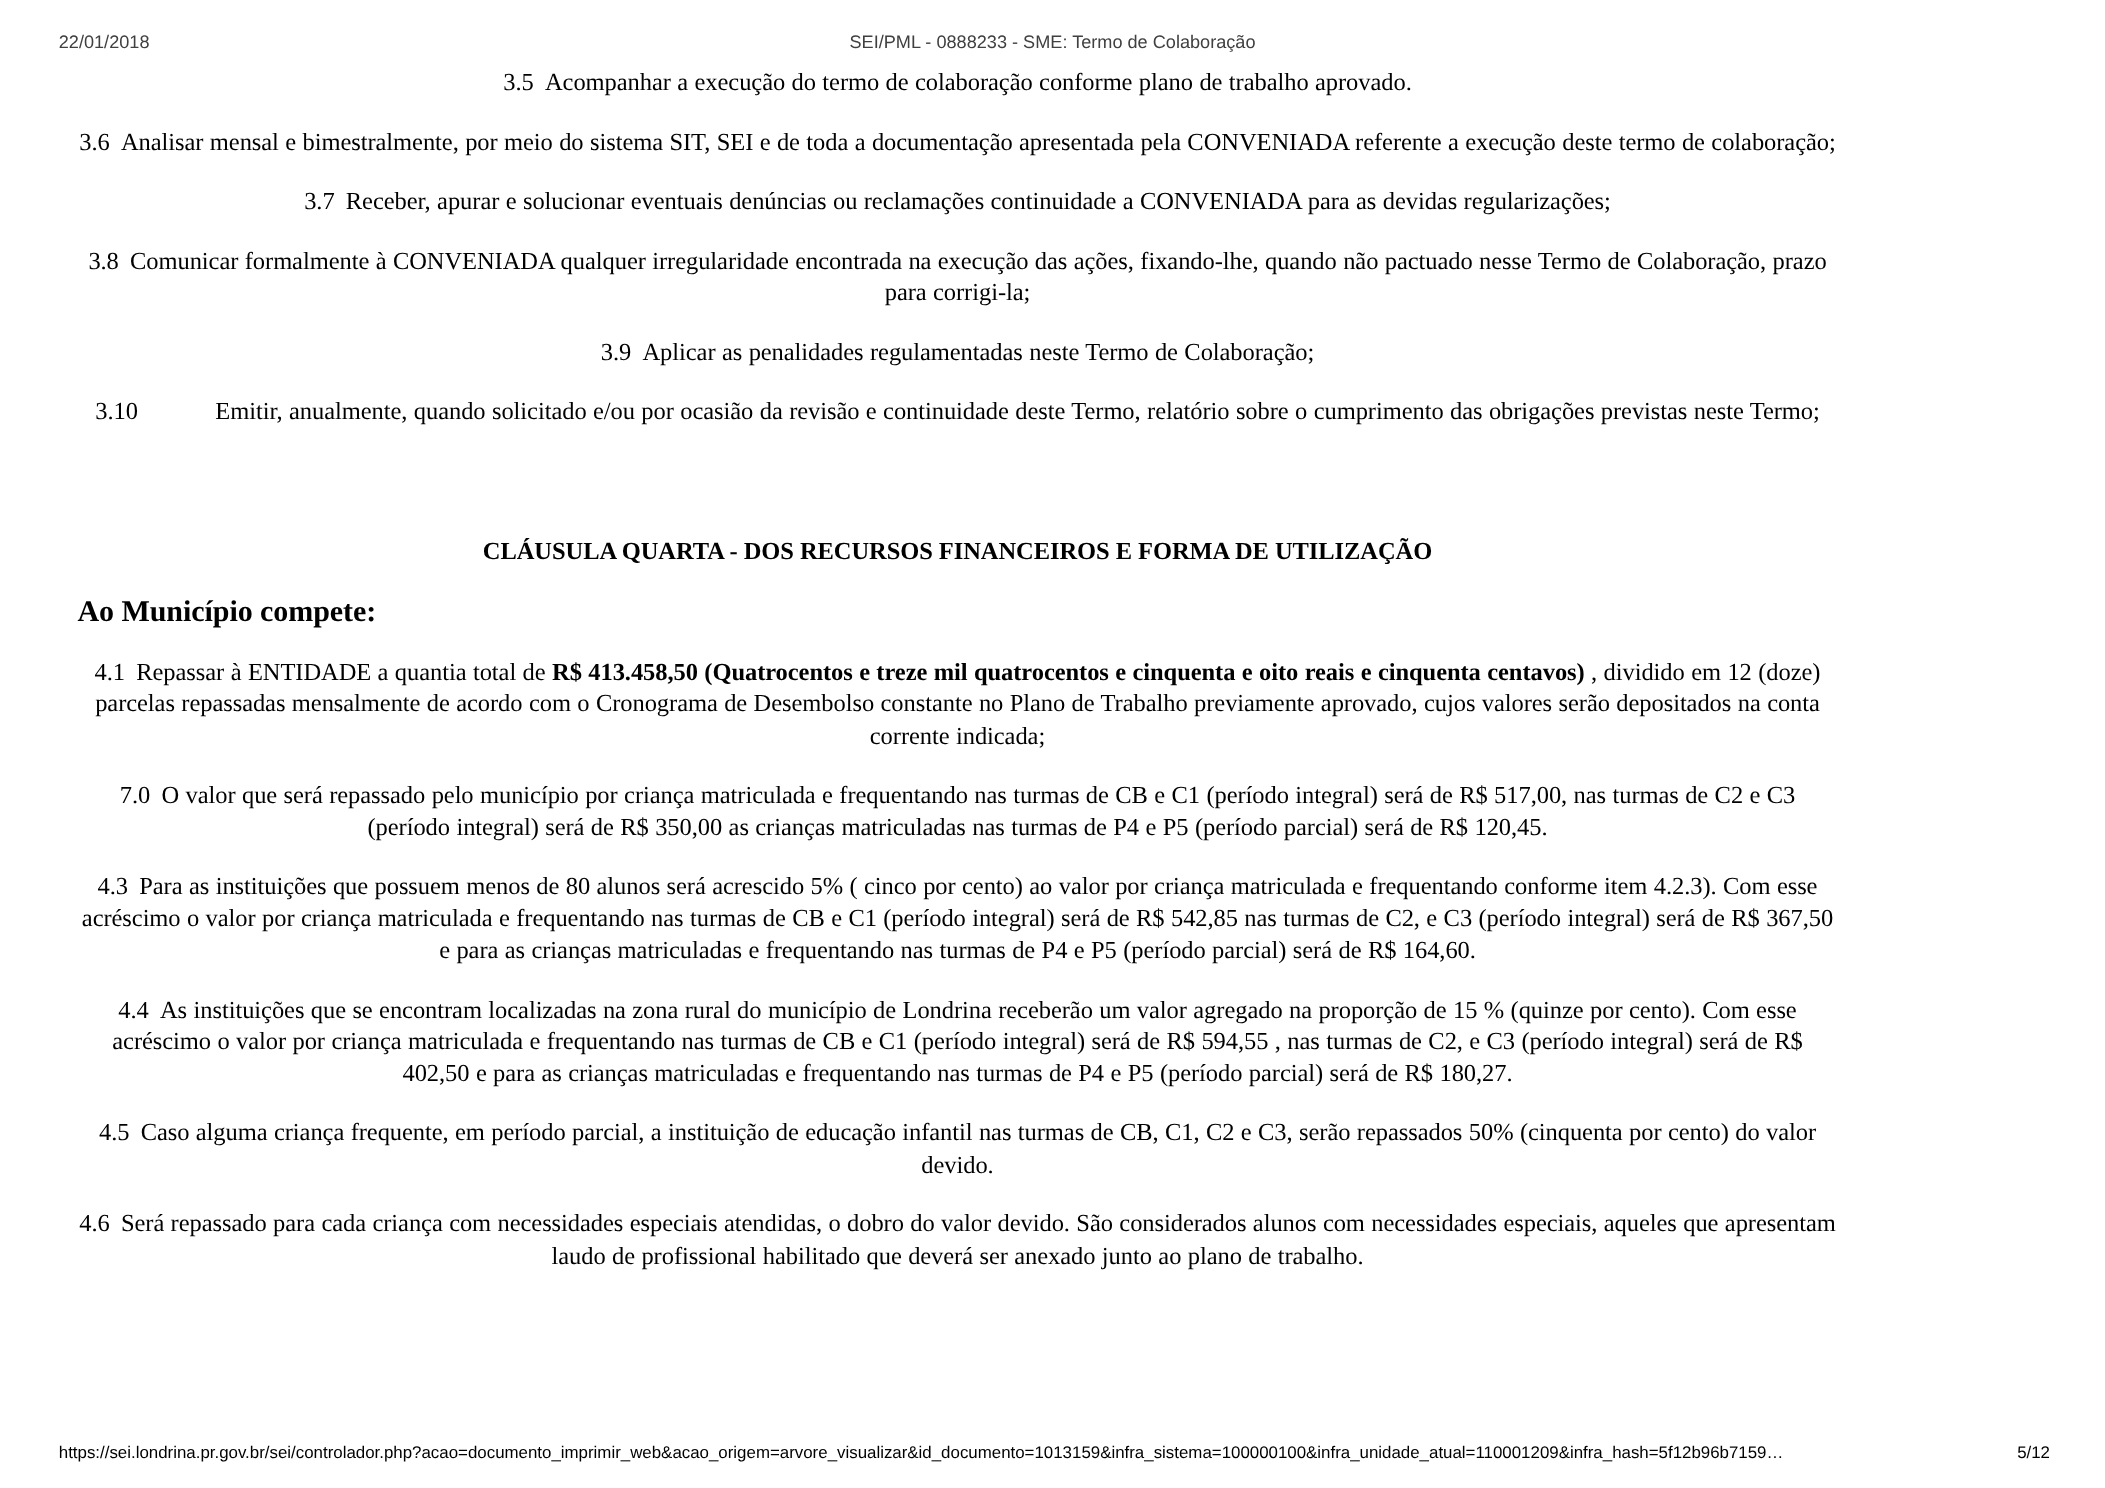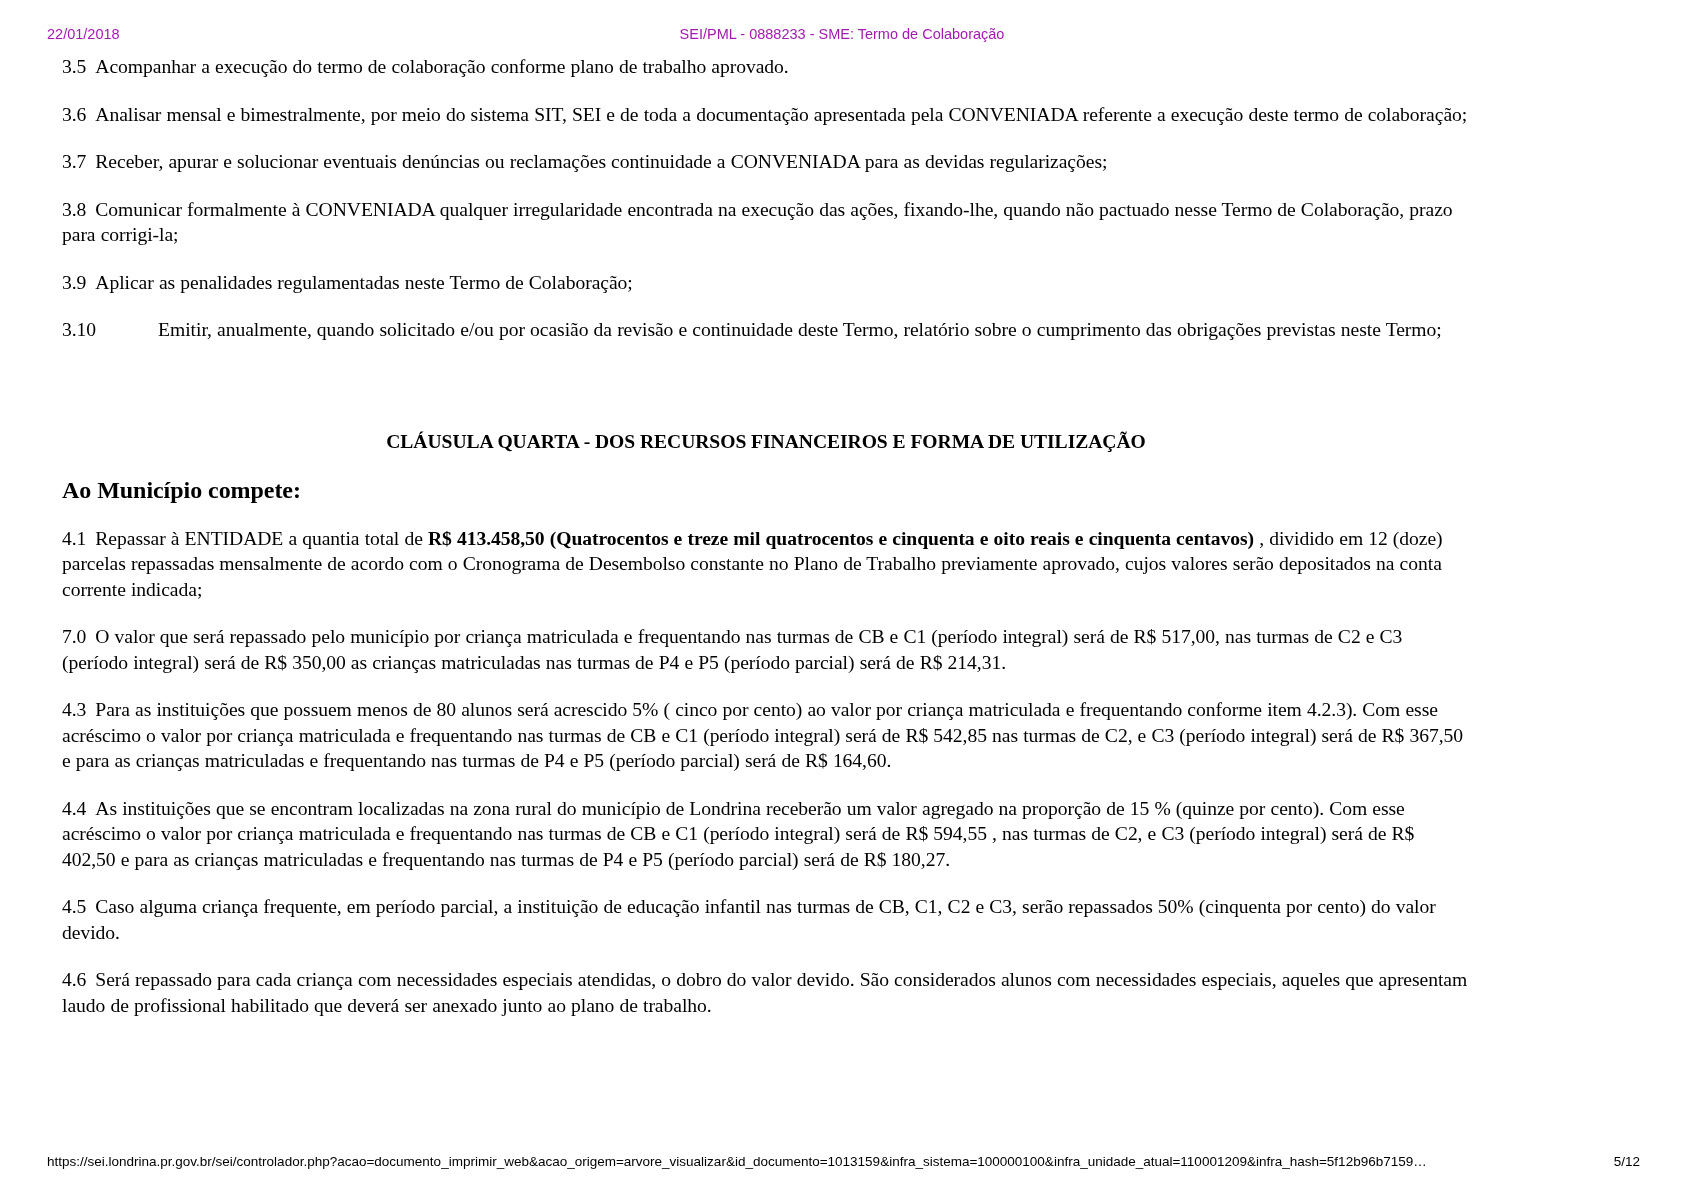--- a/index.html
+++ b/index.html
@@ -25,21 +25,21 @@
   
   .print-header {
     position: absolute;
     top: 24px;
     left: 0;
     right: 0;
     height: 20px;
     font-family: "Liberation Sans", "DejaVu Sans", sans-serif;
     font-size: 14.5px;
     line-height: 20px;
-    color: #a21caf;
+    color: #404040;
   }
   .print-header .hdr-date {
     position: absolute;
     left: 47px;
     top: 0;
     white-space: nowrap;
   }
   .print-header .hdr-title {
     position: absolute;
     left: 0;
@@ -53,21 +53,21 @@
   .doc-body {
     position: absolute;
     left: 62px;
     top: 54px;
     width: 1408px;
   }
   p.para {
     margin: 0 0 22px 0;
     font-size: 19.6px;
     line-height: 25.5px;
-    text-align: left;
+    text-align: center;
     font-family: "Liberation Serif", "DejaVu Serif", serif;
     letter-spacing: -0.05px;
     word-spacing: 0.3px;
   }
   p.para:last-child { margin-bottom: 0; }
 
   .num {
     
   }
   .gap-sm { display: inline-block; width: 9px; }
@@ -146,21 +146,21 @@
     <p class="para"><span class="num">3.10</span><span class="gap-lg"></span><span>Emitir, anualmente, quando solicitado e/ou por ocasião da revisão e continuidade deste Termo, relatório sobre o cumprimento das obrigações previstas neste Termo;</span></p>
 
     <div class="spacer-block"></div>
 
     <h2 class="clause-heading">CLÁUSULA QUARTA - DOS RECURSOS FINANCEIROS E FORMA DE UTILIZAÇÃO</h2>
 
     <p class="sub-heading">Ao Município compete:</p>
 
     <p class="para"><span class="num">4.1</span><span class="gap-sm"></span><span>Repassar à ENTIDADE a quantia total de </span><span class="b">R$ 413.458,50 (Quatrocentos e treze mil quatrocentos e cinquenta e oito reais e cinquenta centavos) </span><span>, dividido em 12 (doze) parcelas repassadas mensalmente de acordo com o Cronograma de Desembolso constante no Plano de Trabalho previamente aprovado, cujos valores serão depositados na conta corrente indicada;</span></p>
 
-    <p class="para"><span class="num">7.0</span><span class="gap-sm"></span><span>O valor que será repassado pelo município por criança matriculada e frequentando nas turmas de CB e C1 (período integral) será de R$ 517,00,  nas turmas de C2 e C3 (período integral) será de R$ 350,00 as crianças matriculadas nas turmas de P4 e P5 (período parcial) será de R$ 214,31.</span></p>
+    <p class="para"><span class="num">7.0</span><span class="gap-sm"></span><span>O valor que será repassado pelo município por criança matriculada e frequentando nas turmas de CB e C1 (período integral) será de R$ 517,00,  nas turmas de C2 e C3 (período integral) será de R$ 350,00 as crianças matriculadas nas turmas de P4 e P5 (período parcial) será de R$ 120,45.</span></p>
 
     <p class="para"><span class="num">4.3</span><span class="gap-sm"></span><span>Para as instituições que possuem menos de 80 alunos será acrescido 5% ( cinco por cento) ao valor por criança matriculada e frequentando conforme item 4.2.3). Com esse acréscimo o valor por criança matriculada e frequentando nas turmas de CB e C1 (período integral) será de R$ 542,85 nas turmas de C2, e C3 (período integral) será de R$ 367,50 e para as crianças matriculadas e frequentando nas turmas de P4 e P5 (período parcial) será de R$ 164,60.</span></p>
 
     <p class="para"><span class="num">4.4</span><span class="gap-sm"></span><span>As instituições que se encontram localizadas na zona rural do município de Londrina receberão um valor agregado na proporção de 15 % (quinze por cento).  Com esse acréscimo o valor por criança matriculada e frequentando nas turmas de CB e C1 (período integral) será de R$ 594,55 , nas turmas de C2, e C3 (período integral) será de R$ 402,50 e para as crianças matriculadas e frequentando nas turmas de P4 e P5 (período parcial) será de R$ 180,27.</span></p>
 
     <p class="para"><span class="num">4.5</span><span class="gap-sm"></span><span>Caso alguma criança frequente, em período parcial, a instituição de educação infantil nas turmas de CB, C1, C2 e C3, serão repassados 50% (cinquenta por cento) do valor devido.</span></p>
 
     <p class="para"><span class="num">4.6</span><span class="gap-sm"></span><span>Será repassado para cada criança com necessidades especiais atendidas, o dobro do valor devido. São considerados alunos com necessidades especiais, aqueles que apresentam laudo de profissional habilitado que deverá ser anexado junto ao plano de trabalho.</span></p>
 
   </div>

